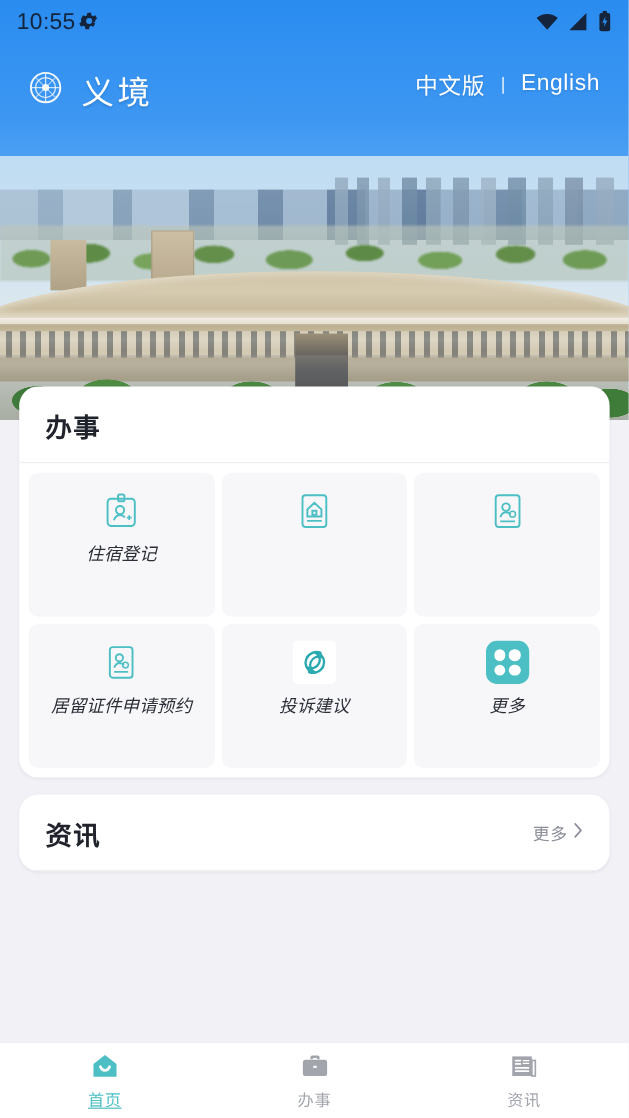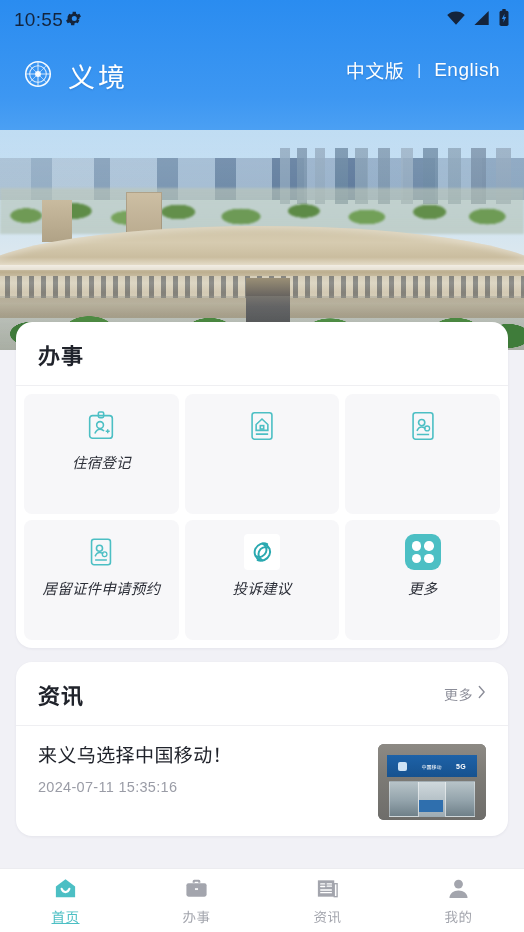--- a/index.html
+++ b/index.html
@@ -435,37 +435,20 @@
       <span class="more-link">
         <span>更多</span>
         <span>
           <svg width="9" height="14" viewBox="0 0 10 16" fill="none" stroke="#8b8d98" stroke-width="1.6" stroke-linecap="round" stroke-linejoin="round">
             <path d="M2.5 1.8L8 8l-5.5 6.2"></path>
           </svg>
         </span>
       </span>
     </div>
 
-    <div class="news-row">
-      <div class="news-txt">
-        <div class="news-title">来义乌选择中国移动！</div>
-        <div class="news-date">2024-07-11 15:35:16</div>
-      </div>
-      <div class="news-thumb">
-        <span class="nt-wall"></span>
-        <span class="nt-glass"></span>
-        <span class="nt-door"></span>
-        <span class="nt-kiosk"></span>
-        <span class="nt-band">
-          <span class="nt-logo"></span>
-          <span class="nt-cn">中国移动</span>
-          <span class="nt-5g">5G</span>
-        </span>
-      </div>
-    </div>
   </div>
 
 </div>
 
 <div class="tabbar">
 
   <div class="tab active">
     <span class="tab-ico">
       <svg width="25" height="25" viewBox="0 0 26 26">
         <path d="M13 3.4L23 11v11.2H3V11z" fill="#4cbfc4"></path>
@@ -491,23 +474,14 @@
       <svg width="25" height="25" viewBox="0 0 26 26" fill="none">
         <rect x="3" y="4.5" width="17" height="17" fill="#a3a5ad"></rect>
         <rect x="20" y="8" width="3" height="13.5" fill="none" stroke="#a3a5ad" stroke-width="1.4"></rect>
         <path d="M6 8.2h4M6 11h4M6 14.5h11M6 17.3h11" stroke="#fff" stroke-width="1.5" stroke-linecap="round"></path>
         <path d="M12.6 8.2h4.6M12.6 10.6h4.6" stroke="#fff" stroke-width="1.2" stroke-linecap="round"></path>
       </svg>
     </span>
     <span class="tab-label">资讯</span>
   </div>
 
-  <div class="tab">
-    <span class="tab-ico">
-      <svg width="25" height="25" viewBox="0 0 26 26" fill="#a3a5ad">
-        <circle cx="13" cy="8.4" r="4.6"></circle>
-        <path d="M3.6 23c0-4.8 4.2-8 9.4-8s9.4 3.2 9.4 8z"></path>
-      </svg>
-    </span>
-    <span class="tab-label">我的</span>
-  </div>
 
 </div>
 
 </body></html>

